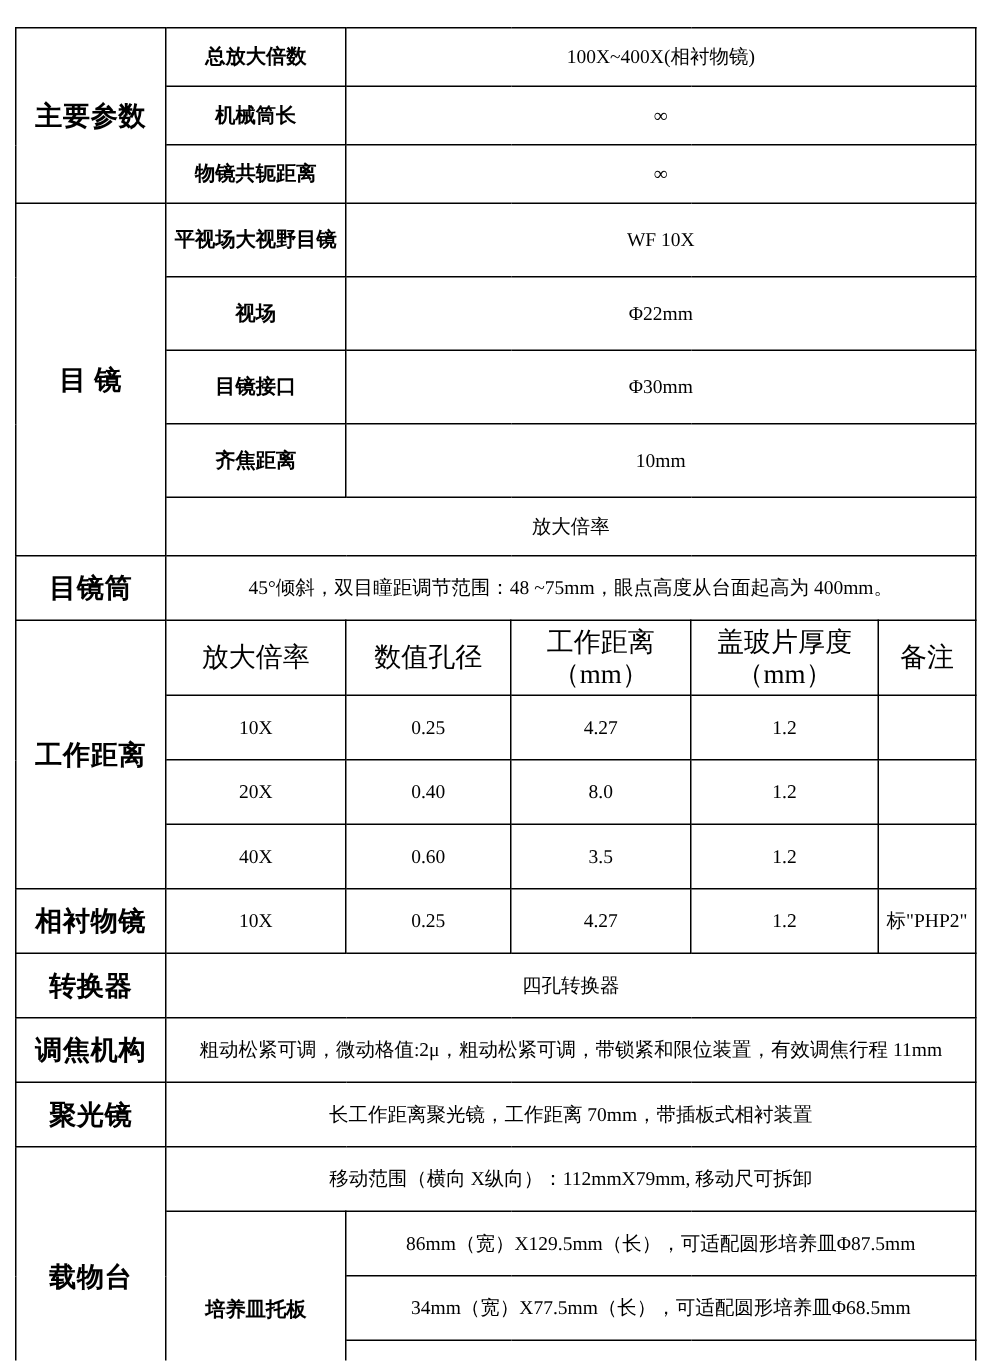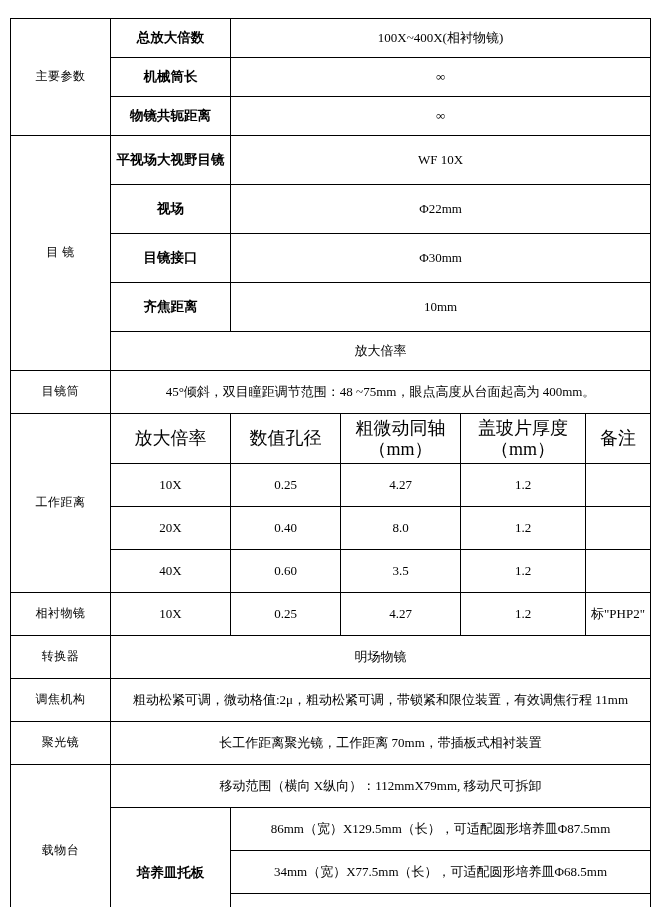--- a/index.html
+++ b/index.html
@@ -34,22 +34,22 @@
   }
   
   col.c1 { width: 100px; }
   col.c2 { width: 120px; }
   col.c3 { width: 110px; }
   col.c4 { width: 120px; }
   col.c5 { width: 125px; }
   col.c6 { width: 65px; }
 
   td.label {
-    font-weight: normal;
-    font-size: 12px;
+    font-weight: bold;
+    font-size: 18px;
     letter-spacing: 0.5px;
   }
   td.sublabel {
     font-weight: bold;
     font-size: 13.5px;
   }
   td.hdr {
     font-size: 18px;
   }
   td.val {
@@ -117,21 +117,21 @@
 
     <tr>
       <td class="label">目镜筒</td>
       <td class="val h34" colspan="5">45°倾斜，双目瞳距调节范围：48 ~75mm，眼点高度从台面起高为 400mm。</td>
     </tr>
 
     <tr>
       <td rowspan="4" class="label">工作距离</td>
       <td class="hdr h34">放大倍率</td>
       <td class="hdr">数值孔径</td>
-      <td class="hdr">粗微动同轴（mm）</td>
+      <td class="hdr">工作距离（mm）</td>
       <td class="hdr">盖玻片厚度（mm）</td>
       <td class="hdr">备注</td>
     </tr>
     <tr>
       <td class="val h34">10X</td>
       <td class="val">0.25</td>
       <td class="val">4.27</td>
       <td class="val">1.2</td>
       <td class="val"></td>
     </tr>
@@ -154,21 +154,21 @@
       <td class="label">相衬物镜</td>
       <td class="val h34">10X</td>
       <td class="val">0.25</td>
       <td class="val">4.27</td>
       <td class="val">1.2</td>
       <td class="val">标"PHP2"</td>
     </tr>
 
     <tr>
       <td class="label">转换器</td>
-      <td class="val h34" colspan="5">明场物镜</td>
+      <td class="val h34" colspan="5">四孔转换器</td>
     </tr>
 
     <tr>
       <td class="label">调焦机构</td>
       <td class="val h34" colspan="5">粗动松紧可调，微动格值:2μ，粗动松紧可调，带锁紧和限位装置，有效调焦行程 11mm</td>
     </tr>
 
     <tr>
       <td class="label">聚光镜</td>
       <td class="val h34" colspan="5">长工作距离聚光镜，工作距离 70mm，带插板式相衬装置</td>

